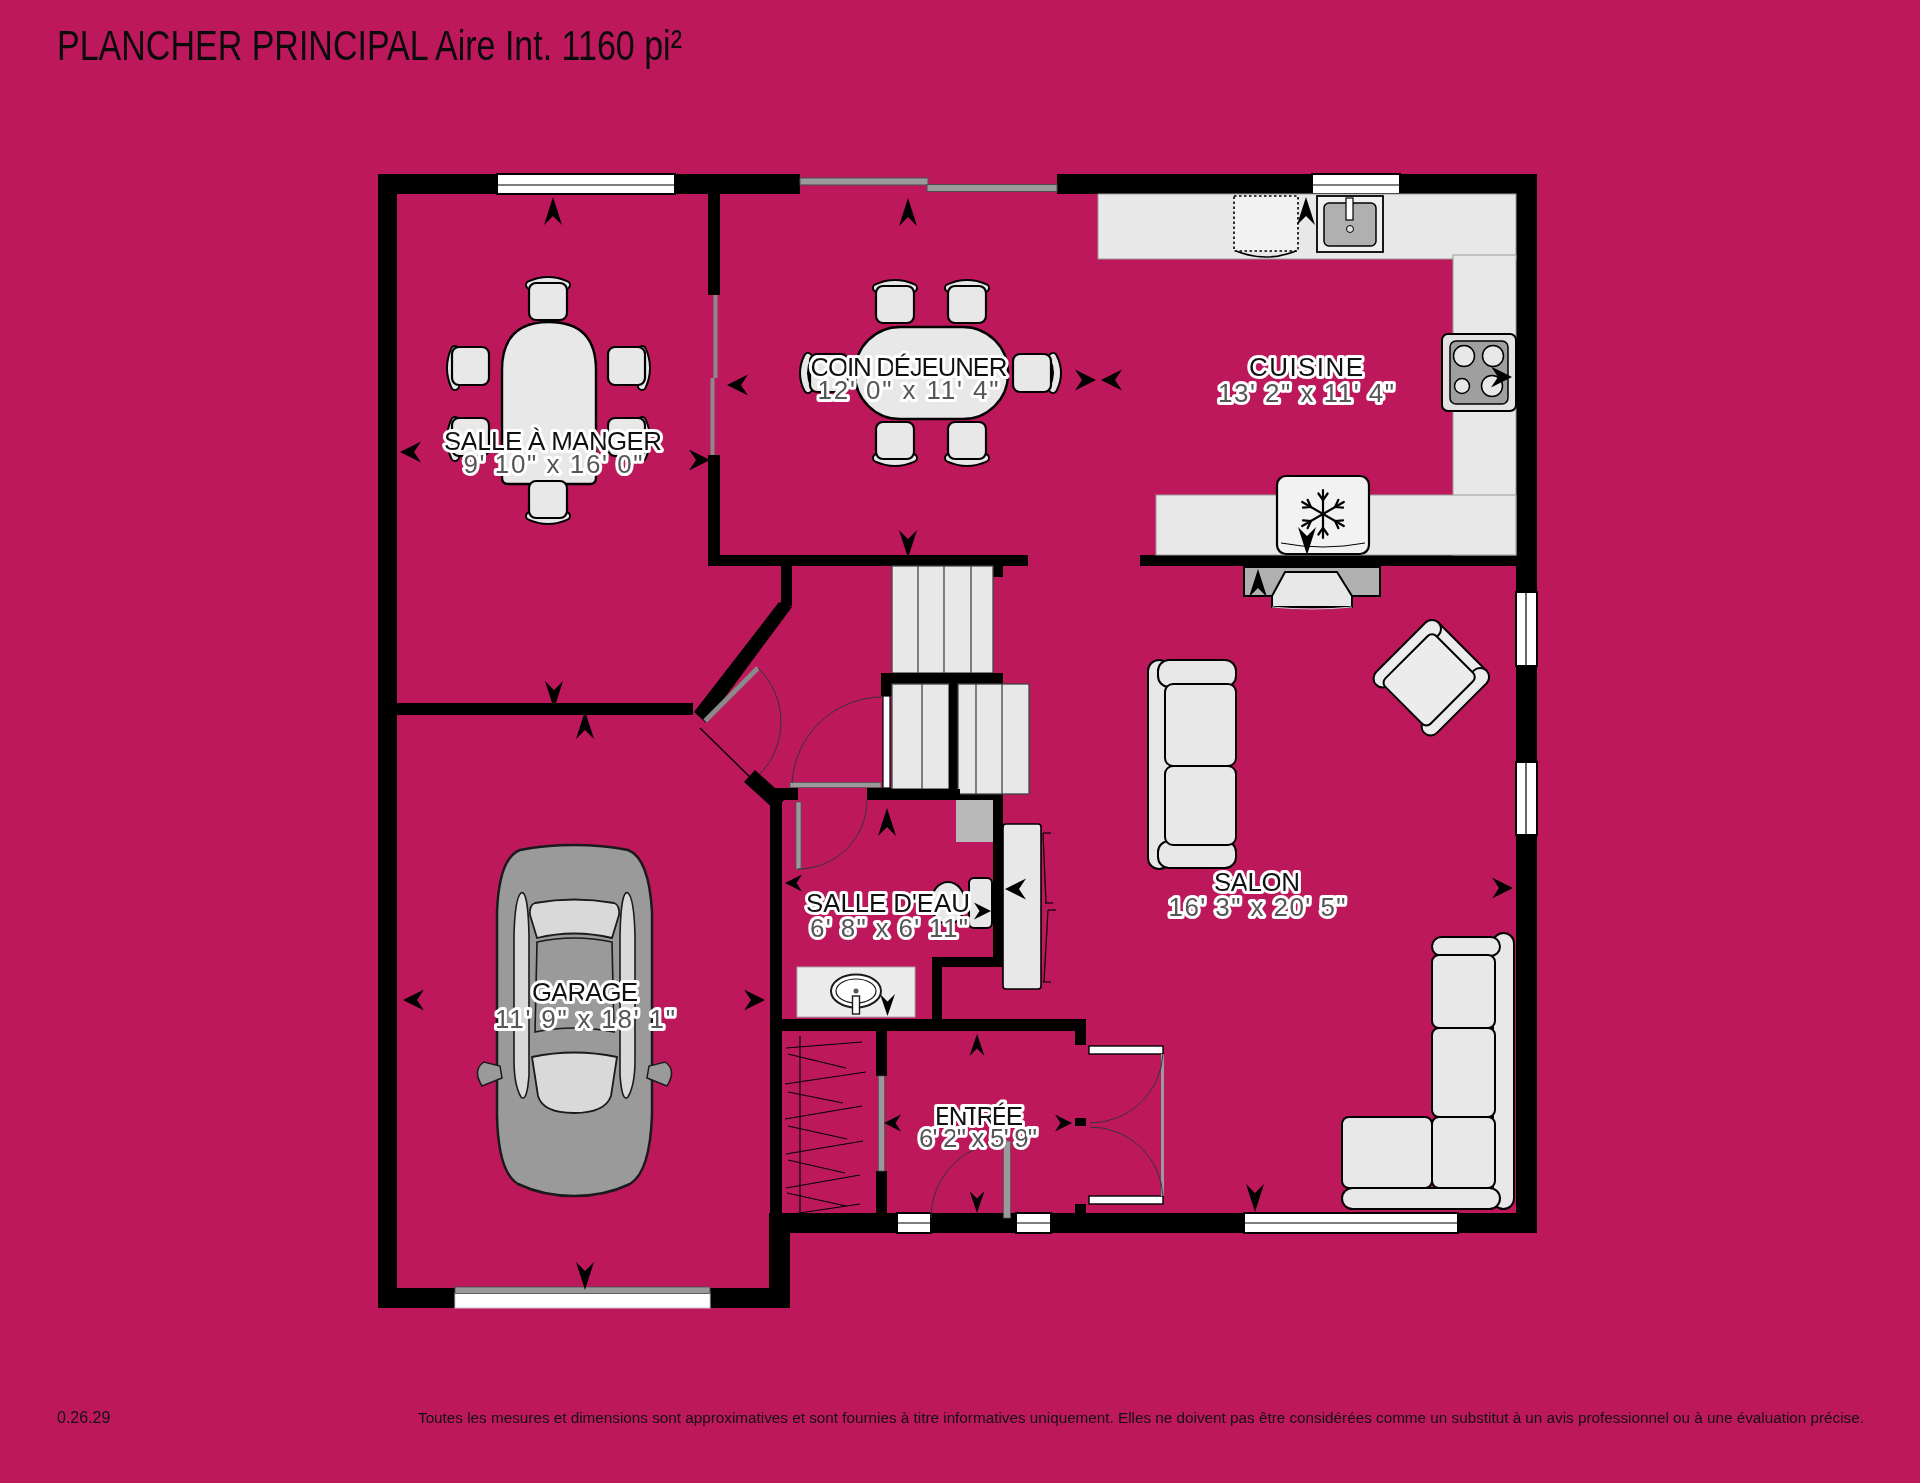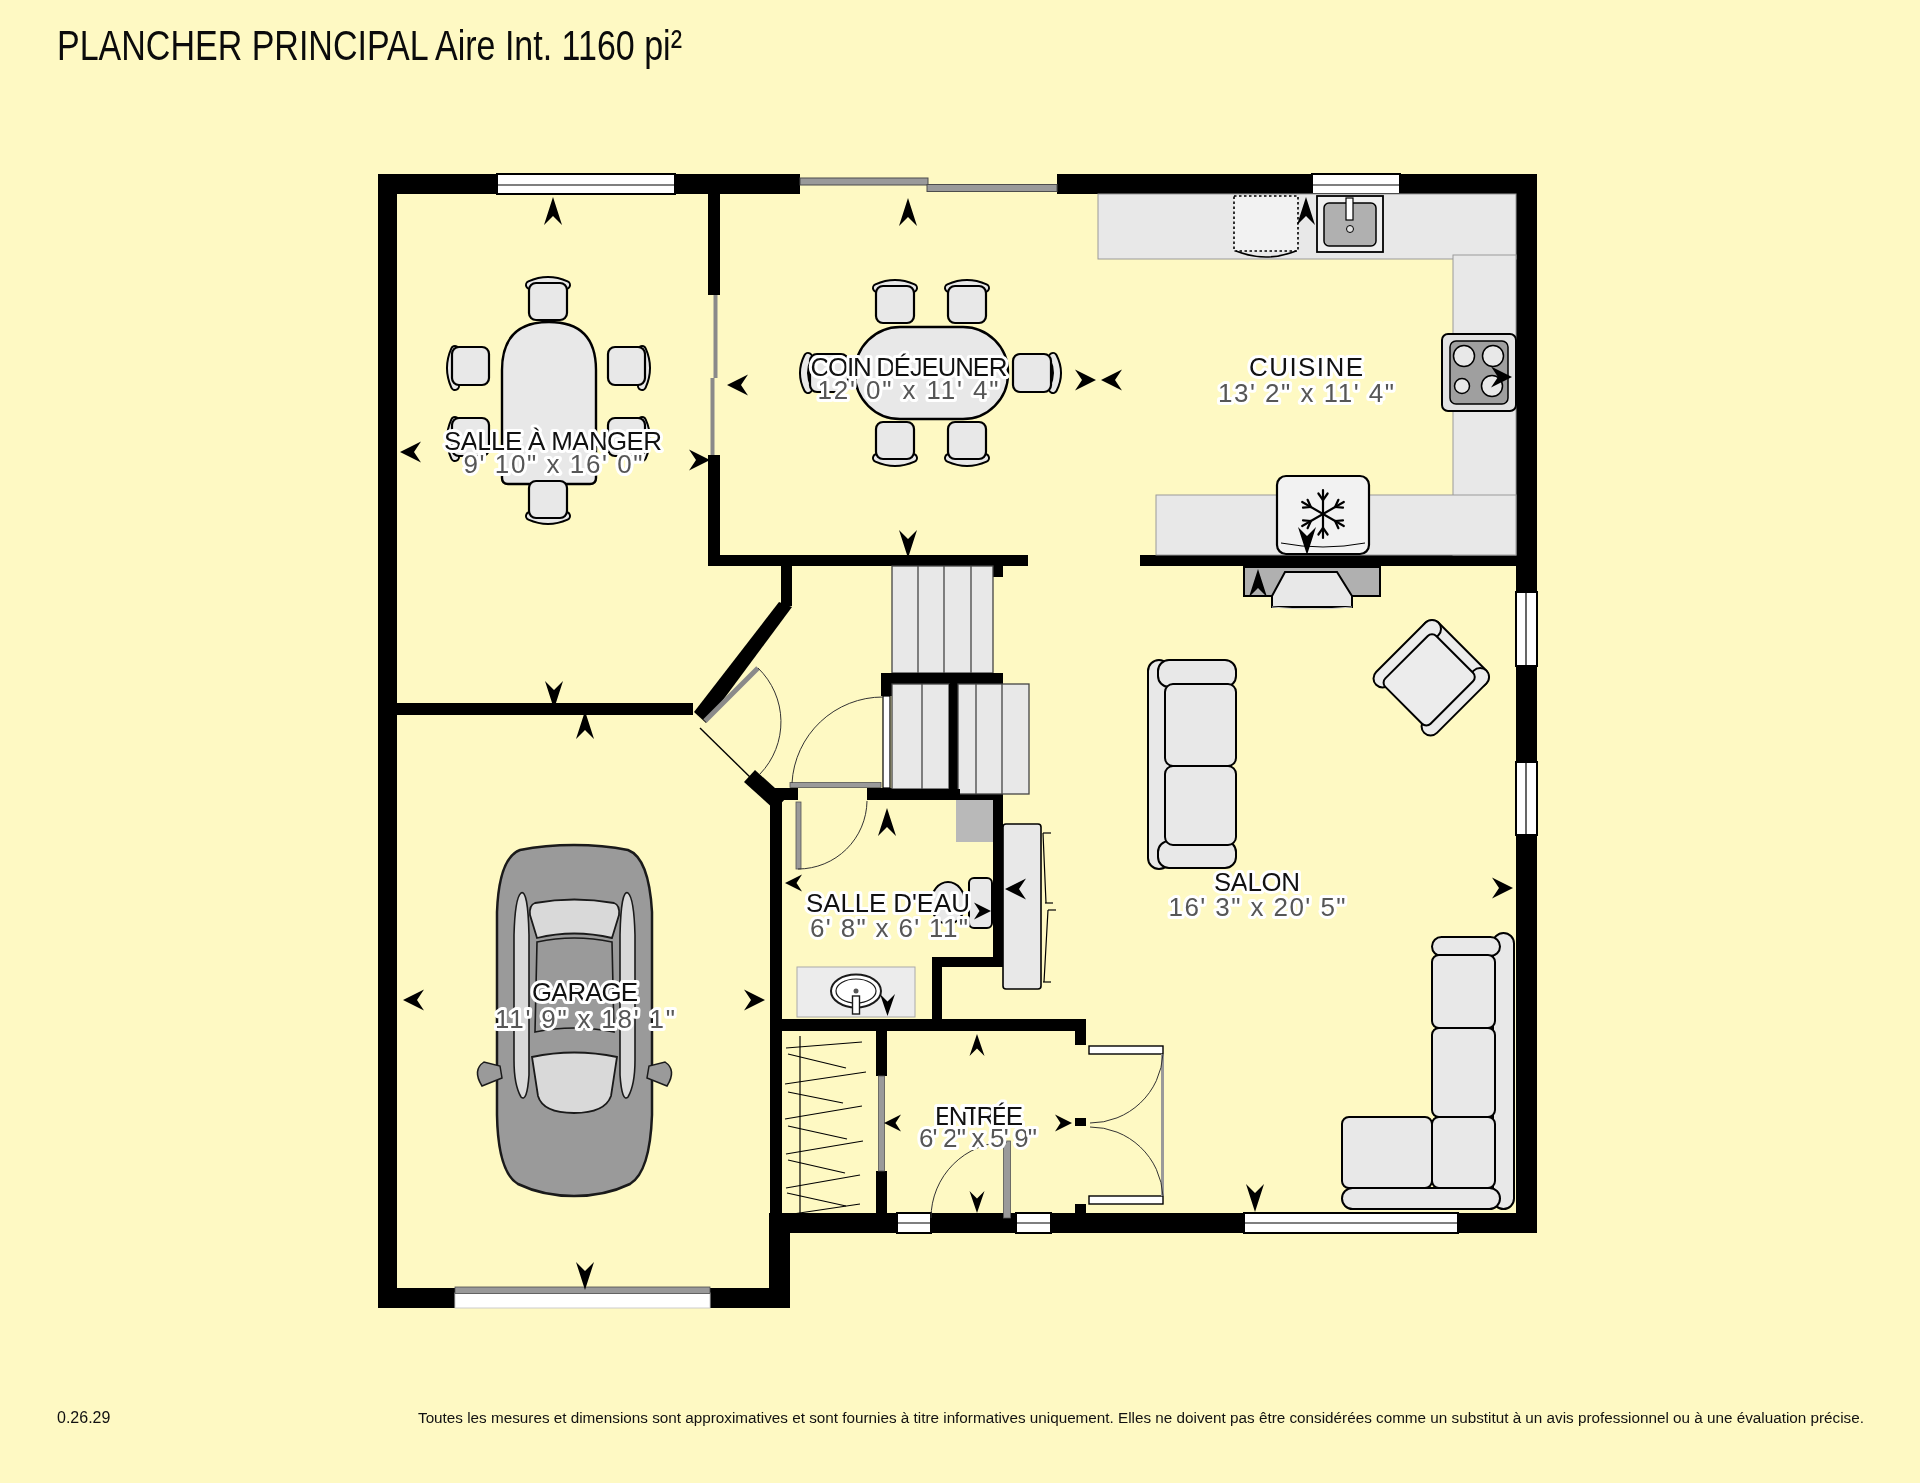--- a/index.html
+++ b/index.html
@@ -1,16 +1,16 @@
 <!DOCTYPE html>
 <html><head>
 <meta charset="utf-8">
 <style>
 html,body{margin:0;padding:0;background:#ffffff;font-family:"Liberation Sans",sans-serif;}
-#page{position:relative;width:1920px;height:1483px;overflow:hidden;background:#fef9c3;}
+#page{position:relative;width:1920px;height:1483px;overflow:hidden;background:#be185d;}
 </style>
 </head>
 <body>
 <div id="page">
 <svg width="1920" height="1483" viewBox="0 0 1920 1483" xmlns="http://www.w3.org/2000/svg">
 <defs>
 <path id="arrV" d="M 0,0 L 9,-28 L 18,0 L 9,-9 Z"></path>
 <path id="arrH" d="M 0,0 L 21,-10.5 L 14,0 L 21,10.5 Z"></path>
 <path id="arrVs" d="M 0,0 L 7.5,-22 L 15,0 L 7.5,-7.5 Z"></path>
 <path id="arrHs" d="M 0,0 L 17,-8.5 L 11.5,0 L 17,8.5 Z"></path>

